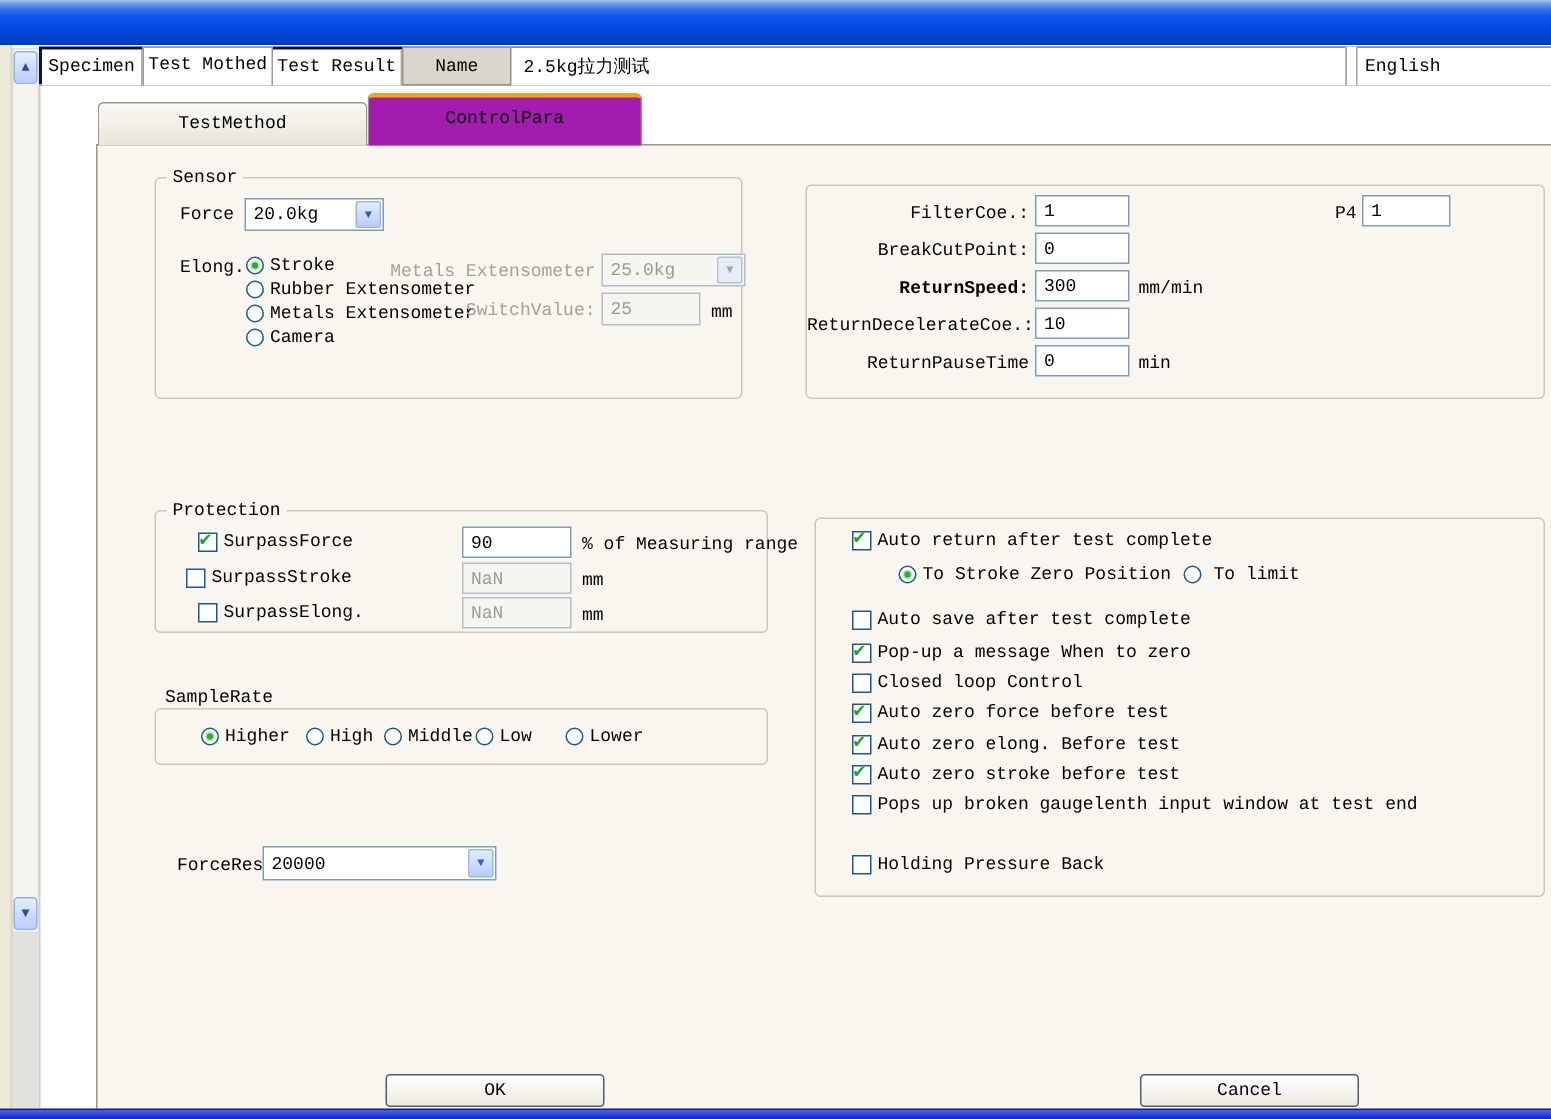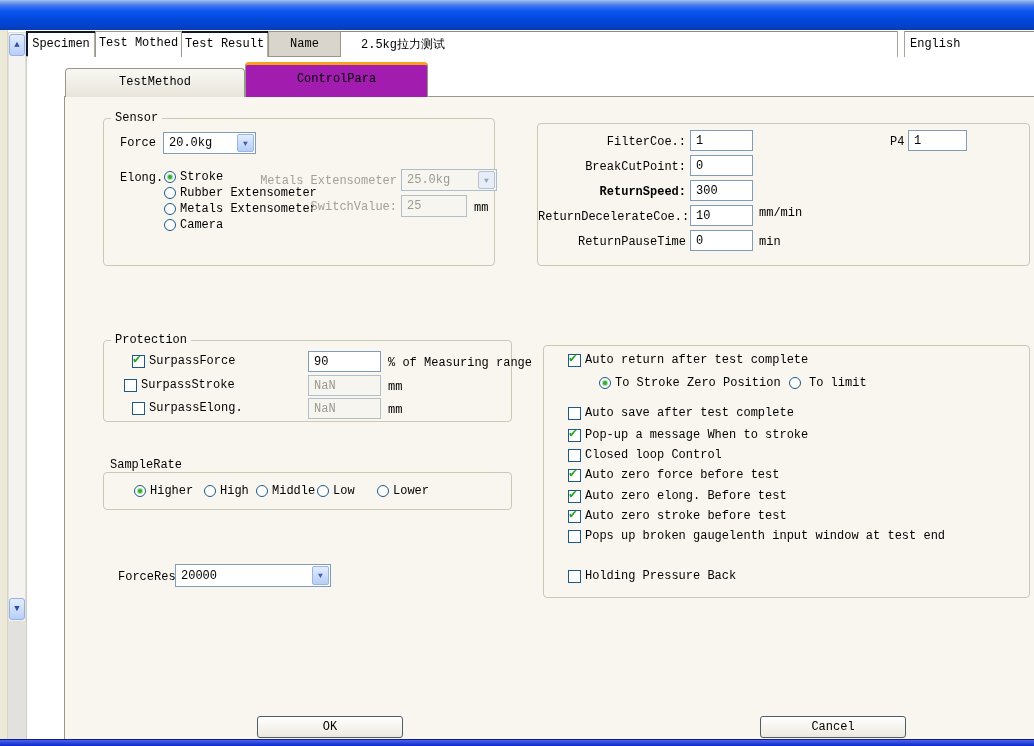--- a/index.html
+++ b/index.html
@@ -26,21 +26,21 @@
   .scroll-btn.down { top:565px; }
   .scroll-below { position:absolute; left:8px; top:622px; width:18px; height:117px; background:#e2e1dd; }
   .gutter { position:absolute; left:26px; top:57px; width:38px; height:682px; background:#fff; border-left:1px solid #cfcdc5; }
   
   .tabrow { position:absolute; left:26px; top:31px; width:1008px; height:26px; background:#0f172a; border-bottom:1px solid #b7b4a8; }
   .ttab { position:absolute; top:2px; height:24px; background:#fff; border-right:1px solid #b0aea2; text-align:center; line-height:22px; cursor:pointer; }
   .ttab.raised { top:0px; height:26px; border:1px solid #9a9a8c; border-bottom:none; }
   .namecell { position:absolute; top:0px; height:26px; background:#d9d5cc; border:1px solid #98968a; text-align:center; line-height:24px; }
   .nameinput {
     position:absolute; top:0px; height:26px; background:#fff; border:none; border-top:1px solid #8e8c80;
-    font:inherit; padding:0 20px; outline:none;
+    font:inherit; padding:0 8px; outline:none;
   }
   .dblsep { position:absolute; top:0; height:26px; width:8px; border-left:1px solid #a7a499; border-right:1px solid #a7a499; background:#fff; }
   .engcell { position:absolute; top:0px; height:26px; background:#fff; border-top:1px solid #8e8c80; padding-left:5px; line-height:24px; }
   
   .subtab {
     position:absolute; text-align:center; cursor:pointer; z-index:3;
     border:1px solid #98978a; border-bottom:none; border-radius:4px 4px 0 0;
   }
   .subtab.inactive { left:65px; top:68px; width:180px; height:29px; line-height:27px;
     background:linear-gradient(#f9f8f4,#e7e5d9); }
@@ -144,21 +144,21 @@
     <div class="freelabel rightlbl" style="left:0px;top:11px;width:148px;">FilterCoe.:</div>
     <input class="txt" style="left: 152px; top: 6px; width: 63px; height: 21px;" value="1">
     <div class="freelabel" style="left:352px;top:11px;">P4</div>
     <input class="txt" style="left: 370px; top: 6px; width: 59px; height: 21px;" value="1">
 
     <div class="freelabel rightlbl" style="left:0px;top:36px;width:148px;">BreakCutPoint:</div>
     <input class="txt" style="left: 152px; top: 31px; width: 63px; height: 21px;" value="0">
 
     <div class="freelabel rightlbl" style="left:0px;top:61px;width:148px;font-weight:bold;">ReturnSpeed:</div>
     <input class="txt" style="left: 152px; top: 56px; width: 63px; height: 21px;" value="300">
-    <div class="freelabel" style="left:221px;top:61px;margin-top:21px;">mm/min</div>
+    <div class="freelabel" style="left:221px;top:61px;">mm/min</div>
 
     <div class="freelabel rightlbl" style="left:0px;top:86px;width:148px;">ReturnDecelerateCoe.:</div>
     <input class="txt" style="left: 152px; top: 81px; width: 63px; height: 21px;" value="10">
 
     <div class="freelabel rightlbl" style="left:0px;top:111px;width:148px;">ReturnPauseTime</div>
     <input class="txt" style="left: 152px; top: 106px; width: 63px; height: 21px;" value="0">
     <div class="freelabel" style="left:221px;top:111px;">min</div>
   </div>
 
   <div class="groupbox" style="left:103px;top:340px;width:409px;height:82px;">
@@ -238,21 +238,21 @@
     </div>
 
     <div class="row" style="left:24px;top:60px;">
       <span class="cb"></span>
       <span>Auto save after test complete</span>
     </div>
     <div class="row" style="left:24px;top:82px;">
       <span class="cb">
           <span class="check">✔</span>
         </span>
-      <span>Pop-up a message When to stroke</span>
+      <span>Pop-up a message When to zero</span>
     </div>
     <div class="row" style="left:24px;top:102px;">
       <span class="cb"></span>
       <span>Closed loop Control</span>
     </div>
     <div class="row" style="left:24px;top:122px;">
       <span class="cb">
           <span class="check">✔</span>
         </span>
       <span>Auto zero force before test</span>

